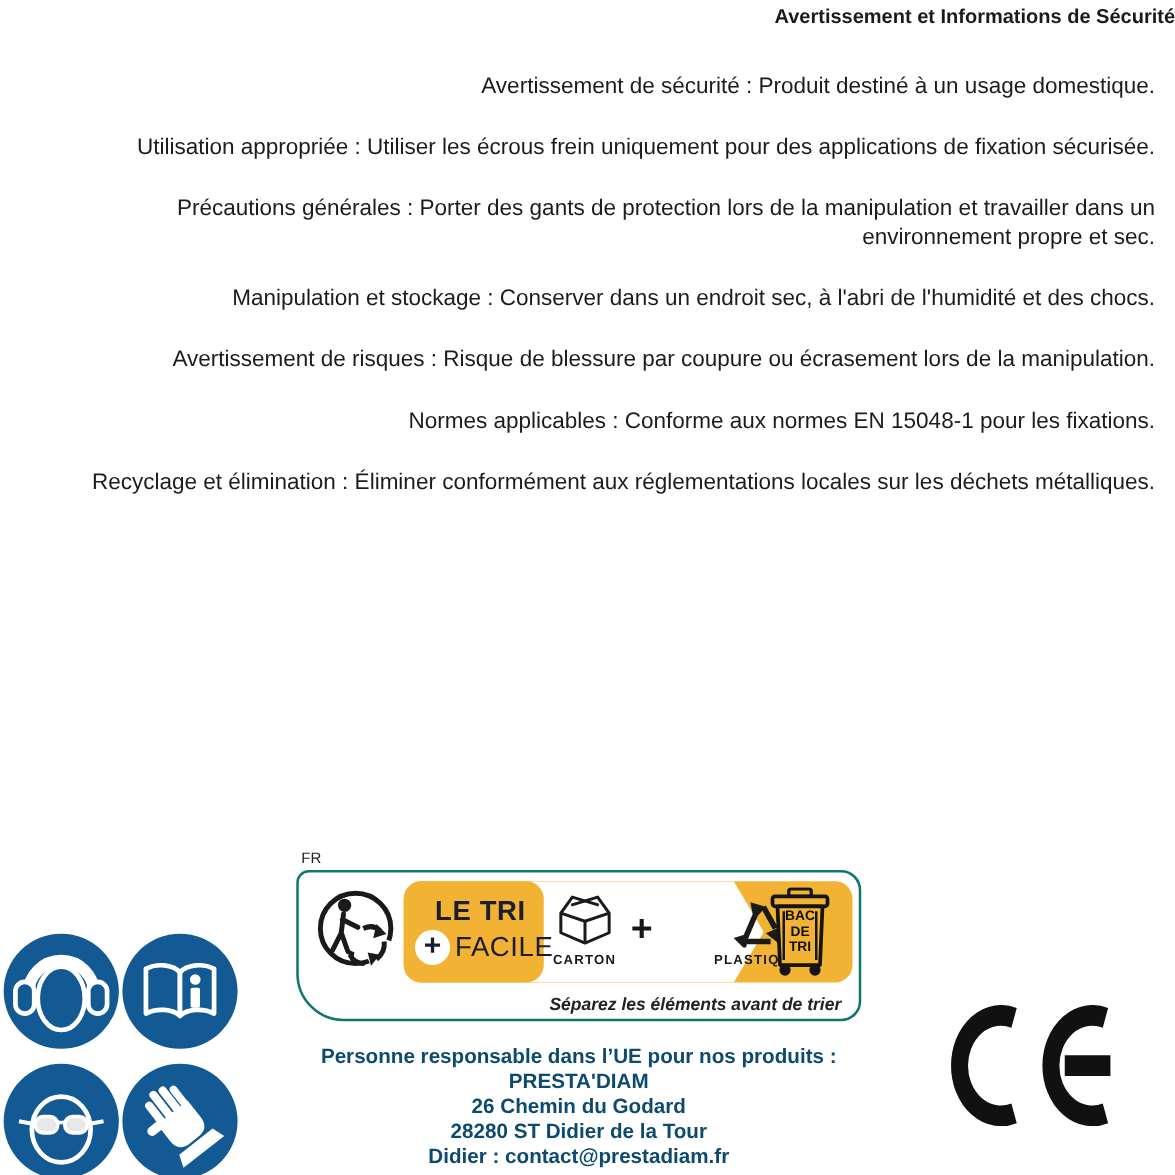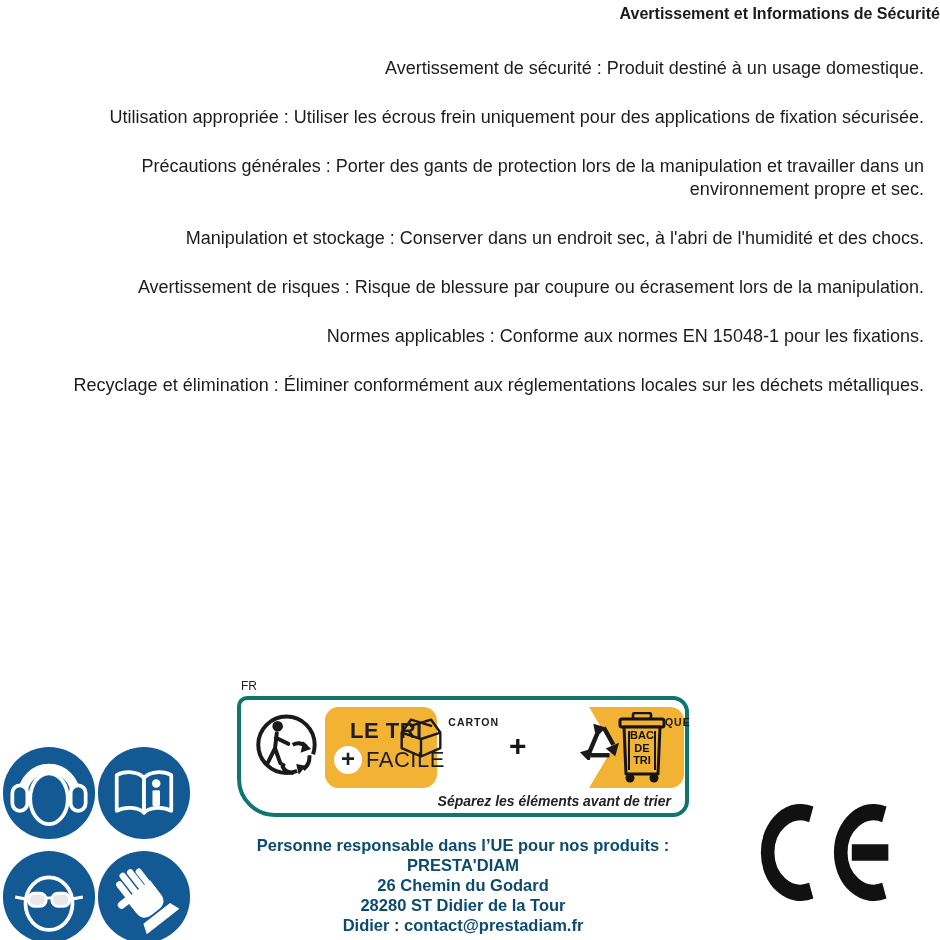--- a/index.html
+++ b/index.html
@@ -15,35 +15,35 @@
   .content p{margin:0 0 26px 0;}
 
   
   .ppe-grid{position:absolute;left:2px;top:746px;display:grid;grid-template-columns:94px 94px;gap:10px 1px;}
   .ppe{width:94px;height:94px;display:block;}
 
   
   .fr-code{position:absolute;left:241px;top:679px;font-size:12px;font-weight:normal;color:#222;}
   .label-box{
     position:absolute;left:237px;top:696px;width:452px;height:121px;box-sizing:border-box;
-    background:#fff;border:4px solid #0f766e;border-radius:10px 16px 16px 38px;
+    background:#fff;border:2px solid #0f766e;border-radius:10px 16px 16px 38px;
   }
   .triman{position:absolute;left:12px;top:10px;width:74px;height:80px;}
   .band{position:absolute;left:84px;top:7px;width:359px;height:81px;background:#F2B234;border-radius:14px;}
   .band-white{
     position:absolute;left:96px;top:0;width:192px;height:100%;background:#ffffff;z-index:1;
     clip-path:polygon(0 0, calc(100% - 24px) 0, 100% 50%, calc(100% - 24px) 100%, 0 100%);
   }
   .band-head{position:absolute;left:0;top:0;bottom:0;width:112px;background:#F2B234;border-radius:14px;z-index:2;}
   .letri{position:absolute;left:25px;top:11px;font-size:22px;font-weight:bold;color:#1D1D30;letter-spacing:0.5px;white-space:nowrap;}
   .facile-row{position:absolute;left:9px;top:39px;display:flex;align-items:center;gap:4px;white-space:nowrap;}
   .plus-circle{display:inline-block;width:28px;height:28px;border-radius:50%;background:#fff;color:#1D1D30;font-size:24px;font-weight:bold;text-align:center;line-height:26px;}
   .facile{font-size:22px;font-weight:normal;color:#1D1D30;letter-spacing:0.5px;text-align:right;}
   .materials{position:absolute;left:114px;top:8px;width:168px;height:70px;display:flex;justify-content:center;gap:10px;z-index:3;}
-  .material{display:flex;flex-direction:row;align-items:flex-start;margin-left:39px;}
+  .material{display:flex;flex-direction:column;align-items:center;margin-left:39px;}
   .material .icon-box{height:48px;display:flex;align-items:center;justify-content:center;}
   .material .caption{font-size:10.5px;font-weight:bold;letter-spacing:1px;color:#1a1a1a;margin-top:1px;}
   .mat-plus{font-size:30px;font-weight:bold;color:#161616;margin-top:14px;}
   .bin{position:absolute;left:292px;top:5px;width:50px;height:72px;z-index:3;}
   .bin-text{
     position:absolute;left:0;right:0;top:17px;text-align:center;
     font-size:11px;line-height:12.5px;font-weight:bold;color:#111;white-space:pre-line;
   }
   .separez{position:absolute;right:14px;bottom:4px;font-style:italic;font-weight:bold;font-size:14px;color:#222;text-align:center;}
 

